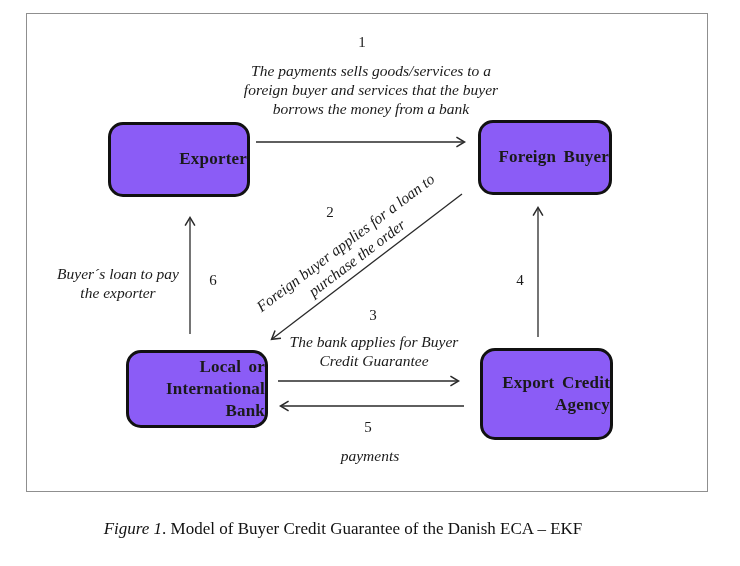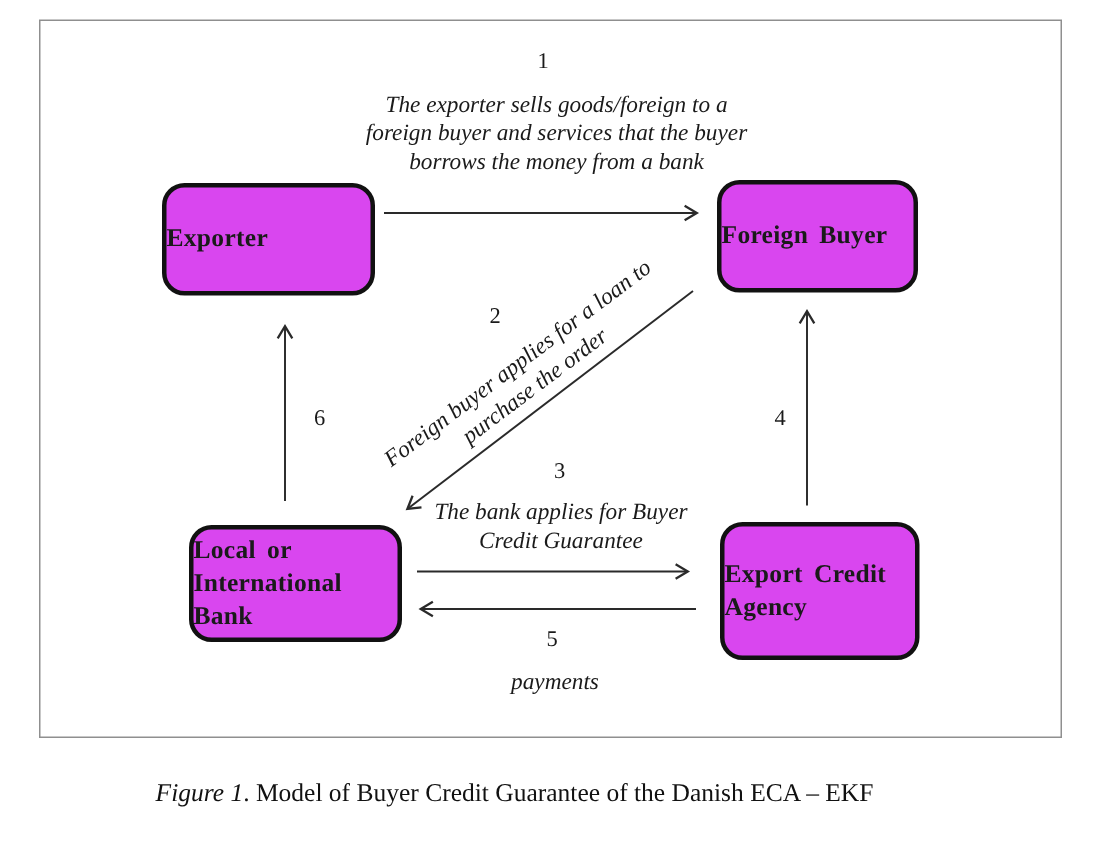--- a/index.html
+++ b/index.html
@@ -34,24 +34,24 @@
     top: 0;
     width: 740px;
     height: 566px;
     pointer-events: none;
   }
   .node {
     position: absolute;
     box-sizing: border-box;
     border: 3px solid #111111;
     border-radius: 15px;
-    background: #d946ef;
+    background: #8b5cf6;
     display: flex;
     flex-direction: column;
-    align-items: flex-start;
+    align-items: flex-end;
     justify-content: center;
     text-align: center;
     font-weight: bold;
     font-size: 17px;
     line-height: 1.3;
     word-spacing: 3px;
     letter-spacing: 0.2px;
   }
   .node-exporter      { left: 108px; top: 122px; width: 142px; height: 75px; }
   .node-foreign-buyer { left: 478px; top: 120px; width: 134px; height: 75px; }
@@ -129,38 +129,42 @@
   </div>
 
   <div class="stepnum" style="left:362px; top:42px;">1</div>
   <div class="stepnum" style="left:330px; top:212px;">2</div>
   <div class="stepnum" style="left:373px; top:315px;">3</div>
   <div class="stepnum" style="left:520px; top:280px;">4</div>
   <div class="stepnum" style="left:368px; top:427px;">5</div>
   <div class="stepnum" style="left:213px; top:280px;">6</div>
 
   <div class="note" style="left:371px; top:89px;">
-    <div>The exporter sells goods/foreign to a</div>
+    <div>The payments sells goods/services to a</div>
     <div>foreign buyer and services that the buyer</div>
     <div>borrows the money from a bank</div>
   </div>
 
   <div class="note note-2" style="left:351px; top:250px;">
     <div>Foreign buyer applies for a loan to</div>
     <div>purchase the order</div>
   </div>
 
   <div class="note" style="left:374px; top:351px;">
     <div>The bank applies for Buyer</div>
     <div>Credit Guarantee</div>
   </div>
 
 
   <div class="note" style="left:370px; top:455px;">
     <div>payments</div>
   </div>
 
+  <div class="note" style="left:118px; top:283px;">
+    <div>Buyer´s loan to pay</div>
+    <div>the exporter</div>
+  </div>
 
   <div class="caption">
     <span class="it">Figure 1</span><span>. Model of Buyer Credit Guarantee of the Danish ECA – EKF</span>
   </div>
 
 </div>
 
 </body></html>

